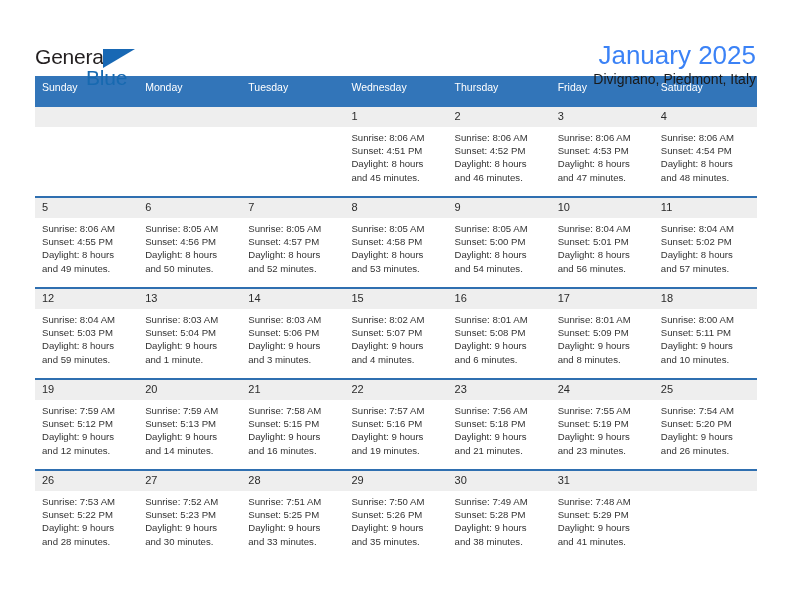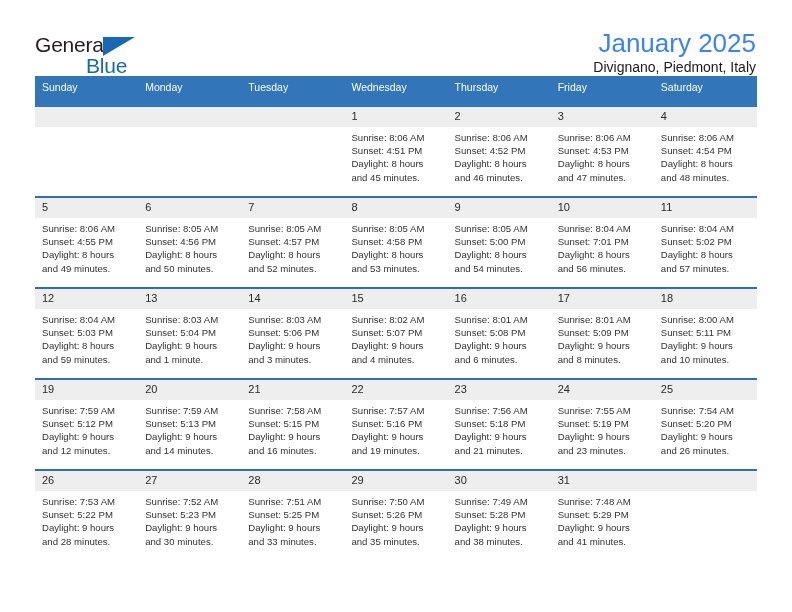--- a/index.html
+++ b/index.html
@@ -20,21 +20,21 @@
     height: 612px;
     box-sizing: border-box;
     padding: 0 35px;
   }
 
   
   .header {
     display: flex;
     align-items: flex-start;
     justify-content: space-between;
-    padding-top: 28px;
+    padding-top: 40px;
     height: 72px;
     box-sizing: border-box;
   }
   .brand {
     position: relative;
     width: 118px;
     height: 56px;
     flex: 0 0 auto;
   }
   .brand-general {
@@ -274,21 +274,21 @@
               <div>Sunrise: 8:05 AM</div>
               <div>Sunset: 5:00 PM</div>
               <div>Daylight: 8 hours</div>
               <div>and 54 minutes.</div>
             </div>
           </td>
           <td>
             <div class="daynum">10</div>
             <div class="cell-body">
               <div>Sunrise: 8:04 AM</div>
-              <div>Sunset: 7:01 PM</div>
+              <div>Sunset: 5:01 PM</div>
               <div>Daylight: 8 hours</div>
               <div>and 56 minutes.</div>
             </div>
           </td>
           <td>
             <div class="daynum">11</div>
             <div class="cell-body">
               <div>Sunrise: 8:04 AM</div>
               <div>Sunset: 5:02 PM</div>
               <div>Daylight: 8 hours</div>

